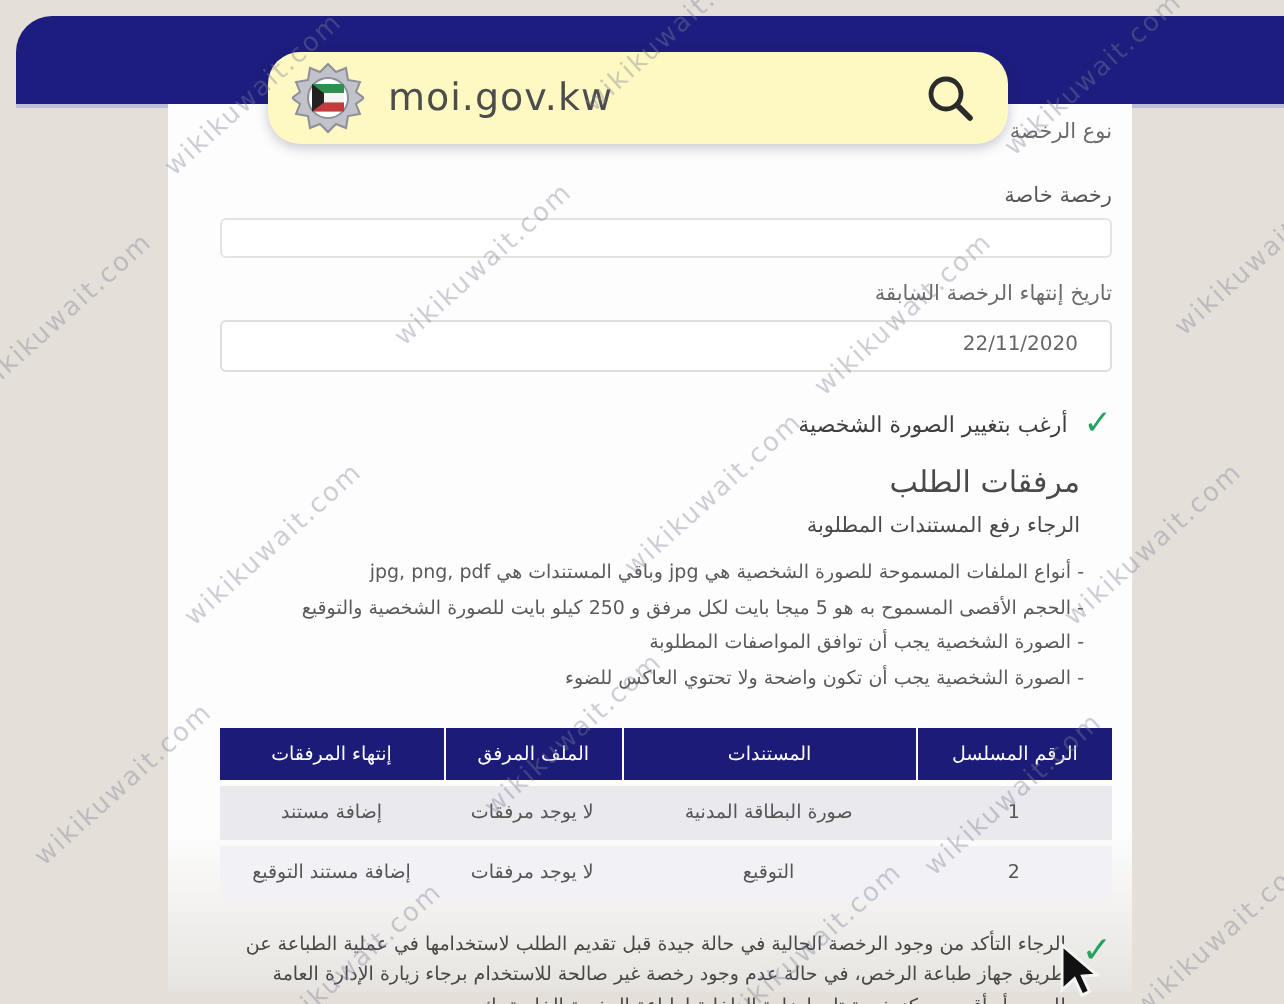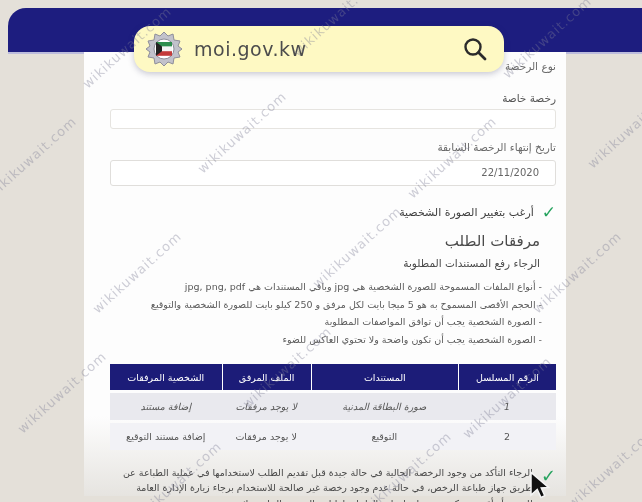--- a/index.html
+++ b/index.html
@@ -67,21 +67,21 @@
     table-layout:fixed;
   }
   table.docs th{
     background:#1c1c78;color:#fff;font-size:9.5px;font-weight:normal;
     height:24px;text-align:center;border-left:1px solid #fff;
   }
   table.docs th:last-child{border-left:none;}
   table.docs td{
     font-size:9.5px;color:#555;height:25px;text-align:center;
   }
-  tr.r1 td{background:#e9e9ee;font-style:italic;}
+  tr.r1 td{background:#e9e9ee;}
   tr.r2 td{background:#f2f2f6;}
   .link-cell{color:#4a4a4a;cursor:pointer;}
 
   
   .footnote{display:flex;gap:8px;margin-top:12px;align-items:flex-start;}
   .footnote .checkmark{font-size:18px;margin-top:2px;}
   .footnote p{
     margin:0;font-size:9.5px;color:#474747;line-height:1.6;text-align:right;flex:1;
   }
 
@@ -154,21 +154,21 @@
           <col style="width:22%">
           <col style="width:33%">
           <col style="width:20%">
           <col style="width:25%">
         </colgroup>
       <thead>
         <tr>
           <th>الرقم المسلسل</th>
           <th>المستندات</th>
           <th>الملف المرفق</th>
-          <th>الشخصية المرفقات</th>
+          <th>إنتهاء المرفقات</th>
         </tr>
       </thead>
       <tbody>
         <tr class="r1">
           <td>1</td>
           <td>صورة البطاقة المدنية</td>
           <td>لا يوجد مرفقات</td>
           <td class="link-cell">إضافة مستند</td>
         </tr>
         <tr class="r2">

